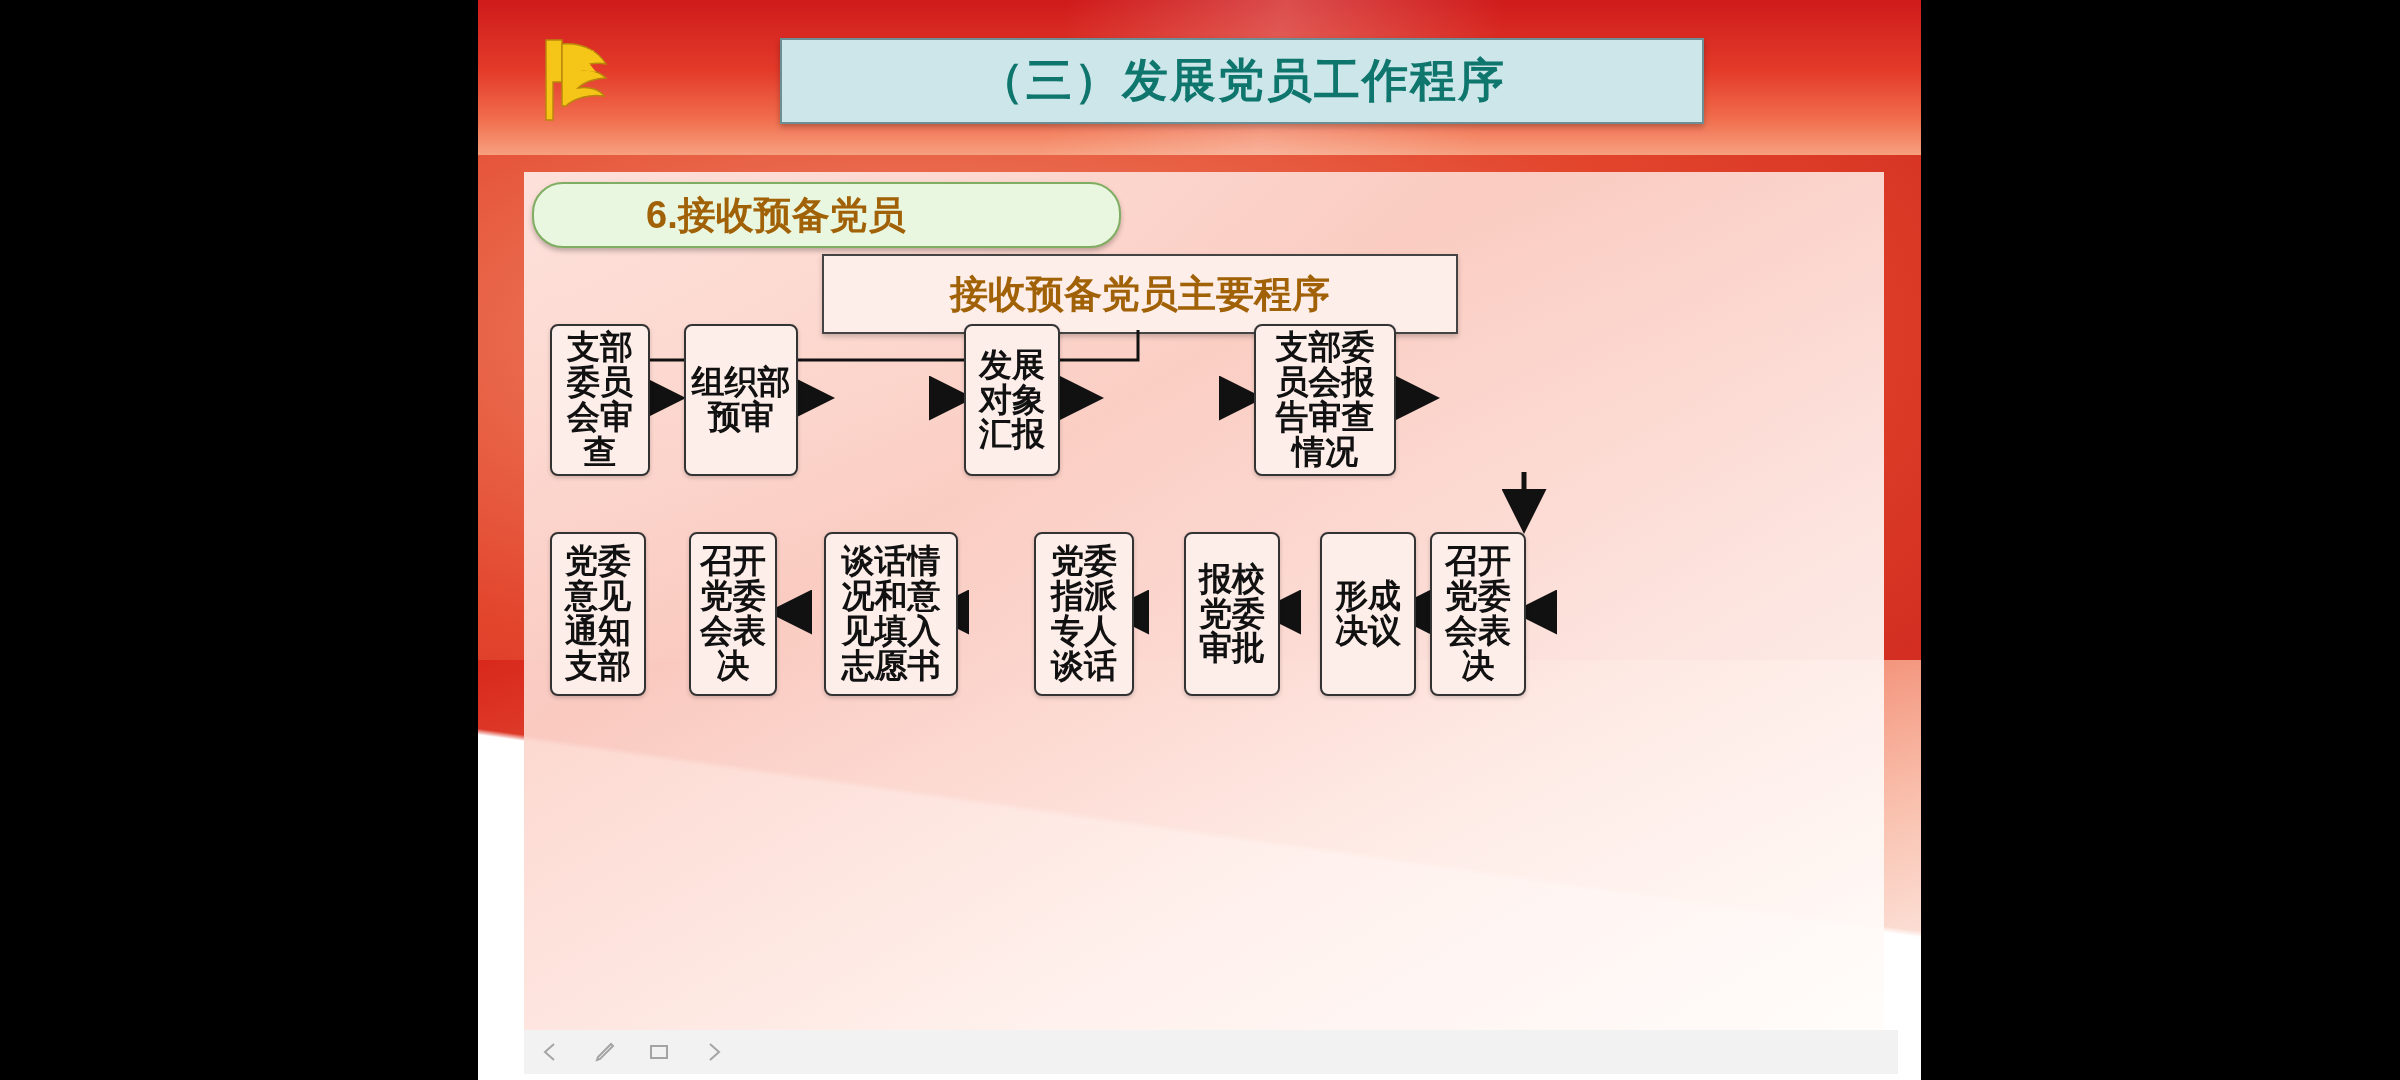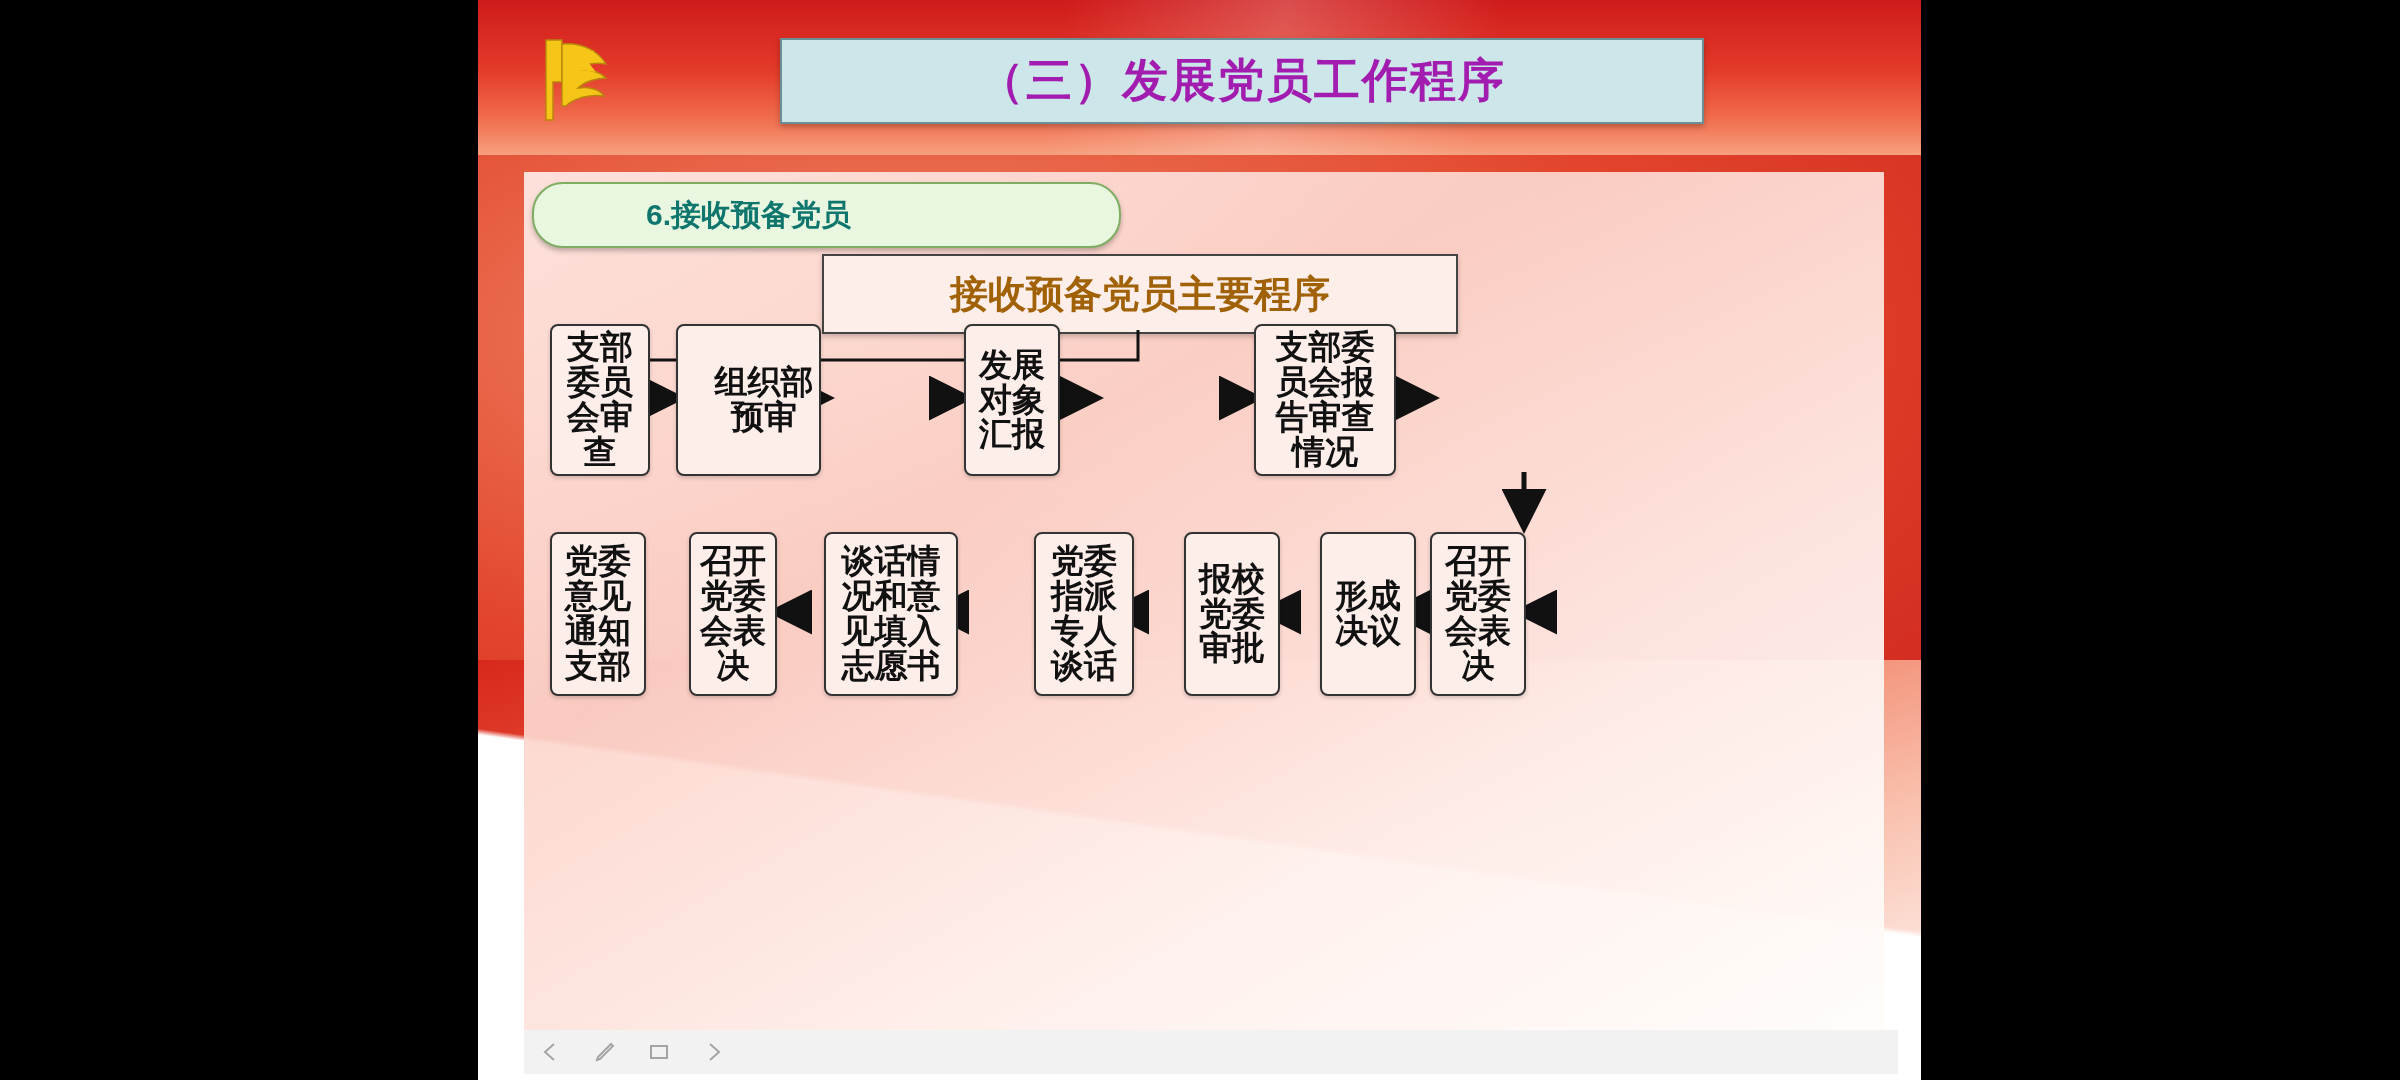--- a/index.html
+++ b/index.html
@@ -39,36 +39,36 @@
   
   #emblem{position:absolute;left:48px;top:20px;width:110px;height:110px;}
 
   
   #title-box{
     position:absolute;left:302px;top:38px;width:920px;height:82px;
     background:#cde6ea;border:2px solid #6b8f94;
     display:flex;align-items:center;justify-content:center;
     box-shadow:0 3px 6px rgba(0,0,0,.25);
   }
-  #title-text{font-size:46px;font-weight:bold;color:#a21caf;letter-spacing:2px;}
+  #title-text{font-size:46px;font-weight:bold;color:#0f766e;letter-spacing:2px;}
 
   
   #panel{
     position:absolute;left:46px;top:172px;width:1360px;height:858px;
     background:linear-gradient(150deg,rgba(255,236,232,.92) 0%,rgba(252,214,205,.92) 35%,rgba(255,240,236,.94) 70%,rgba(255,252,250,.96) 100%);
   }
 
   
   #section-pill{
     position:absolute;left:8px;top:10px;width:585px;height:62px;
     background:#eaf7e0;border:2px solid #7fae63;border-radius:31px;
     display:flex;align-items:center;
     box-shadow:0 3px 5px rgba(0,0,0,.25);
   }
-  #section-pill span{font-size:30px;font-weight:bold;color:#0f766e;margin-left:112px;}
+  #section-pill span{font-size:38px;font-weight:bold;color:#a16207;margin-left:112px;}
 
   
   #header-box{
     position:absolute;left:298px;top:82px;width:632px;height:76px;
     background:#fdeeea;border:2px solid #444;
     display:flex;align-items:center;justify-content:center;
     box-shadow:0 3px 5px rgba(0,0,0,.2);
   }
   #header-box span{font-size:38px;font-weight:bold;color:#a16207;}
 
@@ -158,21 +158,21 @@
         <path d="M902,440 L872,440" stroke="#111" stroke-width="5" fill="none" marker-end="url(#ah)"></path>
         <path d="M772,440 L742,440" stroke="#111" stroke-width="5" fill="none" marker-end="url(#ah)"></path>
         <path d="M620,440 L590,440" stroke="#111" stroke-width="5" fill="none" marker-end="url(#ah)"></path>
         <path d="M440,440 L410,440" stroke="#111" stroke-width="5" fill="none" marker-end="url(#ah)"></path>
         <path d="M283,440 L253,440" stroke="#111" stroke-width="5" fill="none" marker-end="url(#ah)"></path>
       </svg>
 
       <div class="node r1" style="left:26px;width:96px;">
         <span>支部委员会审查</span>
       </div>
-      <div class="node r1" style="left:152px;width:110px;padding-left:31px;">
+      <div class="node r1" style="left:160px;width:110px;">
         <span>组织部预审</span>
       </div>
       <div class="node r1" style="left:440px;width:92px;">
         <span>发展对象汇报</span>
       </div>
       <div class="node r1" style="left:730px;width:138px;">
         <span>支部委员会报告审查情况</span>
       </div>
 
       <div class="node r2" style="left:906px;width:92px;">

